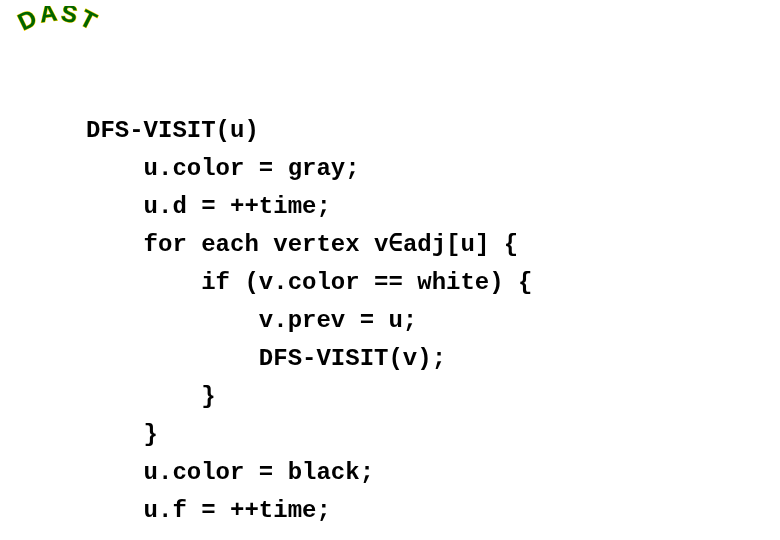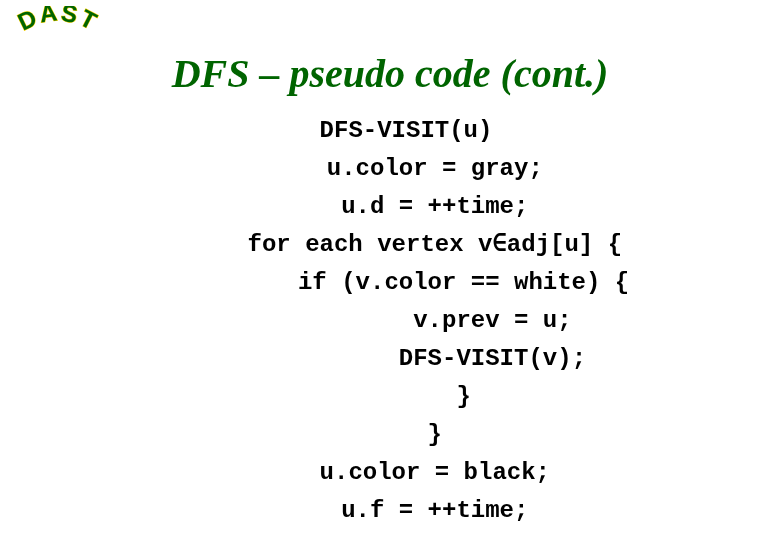--- a/index.html
+++ b/index.html
@@ -37,39 +37,37 @@
     position: absolute;
     top: 112px;
     left: 86px;
     width: 640px;
     font-family: "Courier New", Courier, monospace;
     font-weight: bold;
     font-size: 24px;
     line-height: 38px;
     color: #000;
     white-space: pre;
-    text-align: center;
   }
 </style>
 </head>
 <body>
 
 <div class="slide">
   <div class="logo">
     <svg width="100" height="44" viewBox="0 0 100 44">
       <defs>
         <path id="arc" d="M 6 34 A 60 60 0 0 1 94 34" fill="none"></path>
       </defs>
       <text font-family="Impact, 'Arial Black', sans-serif" font-size="24" font-weight="900" fill="#006400" stroke="#ffd400" stroke-width="1" paint-order="stroke fill" letter-spacing="2">
         <textPath href="#arc" startOffset="50%" text-anchor="middle">DAST</textPath>
       </text>
     </svg>
   </div>
 
-  <div class="title">DFS – pseudo code (cont.)</div>
 
   <div class="code" id="code-block">DFS-VISIT(u)
     u.color = gray;
     u.d = ++time;
     for each vertex v∈adj[u] {
         if (v.color == white) {
             v.prev = u;
             DFS-VISIT(v);
         }
     }

